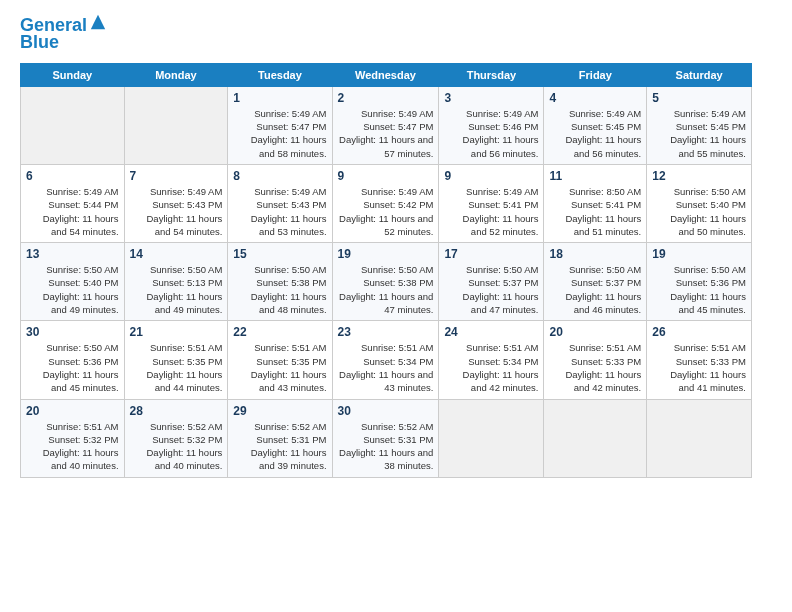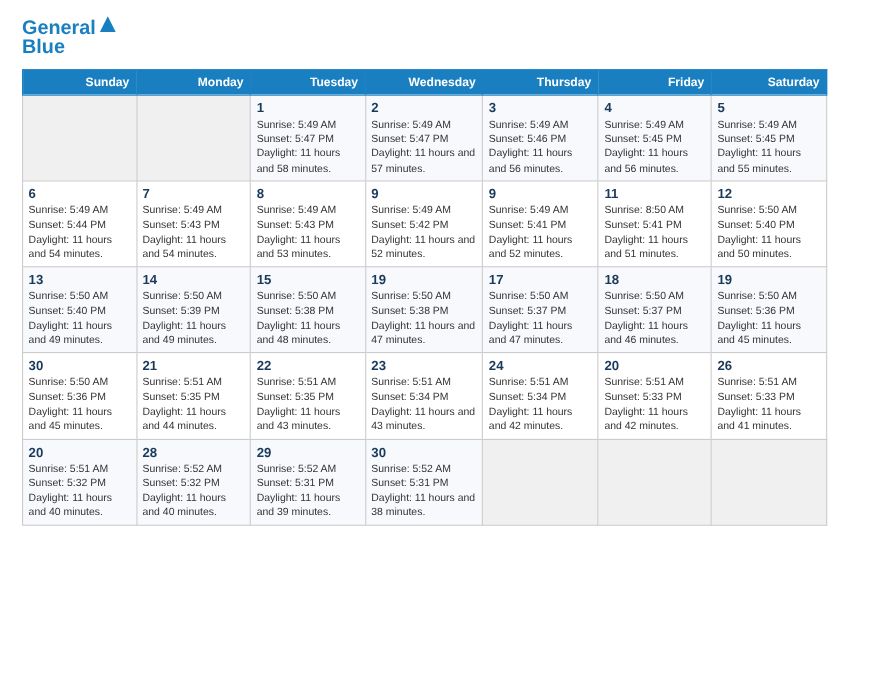--- a/index.html
+++ b/index.html
@@ -55,21 +55,21 @@
       color: #333;
     }
     .calendar {
       width: 100%;
       border-collapse: collapse;
       font-size: 10px;
     }
     .calendar thead th {
       background: #1a7fc1;
       color: #fff;
-      text-align: right;
+      text-align: center;
       padding: 5px 6px;
       font-size: 11px;
       font-weight: bold;
       border: 1px solid #1a7fc1;
     }
     .calendar tbody td {
       border: 1px solid #ccc;
       vertical-align: top;
       padding: 4px 5px;
       width: 113px;
@@ -86,20 +86,21 @@
       font-size: 12px;
       font-weight: bold;
       color: #1a3a5c;
       display: block;
       margin-bottom: 2px;
     }
     .day-info {
       font-size: 9.5px;
       color: #333;
       line-height: 1.4;
+      text-align: right;
     }
     .empty-cell {
       background: #f0f0f0 !important;
     }
   </style>
 </head>
 <body>
 
 <div class="page">
   <div class="header">
@@ -218,21 +219,21 @@
         <tr>
           <td>
             <span class="day-number">13</span>
             <div class="day-info">Sunrise: 5:50 AM
 Sunset: 5:40 PM
 Daylight: 11 hours and 49 minutes.</div>
           </td>
           <td>
             <span class="day-number">14</span>
             <div class="day-info">Sunrise: 5:50 AM
-Sunset: 5:39 PM
+Sunset: 5:13 PM
 Daylight: 11 hours and 49 minutes.</div>
           </td>
           <td>
             <span class="day-number">15</span>
             <div class="day-info">Sunrise: 5:50 AM
 Sunset: 5:38 PM
 Daylight: 11 hours and 48 minutes.</div>
           </td>
           <td>
             <span class="day-number">19</span>

